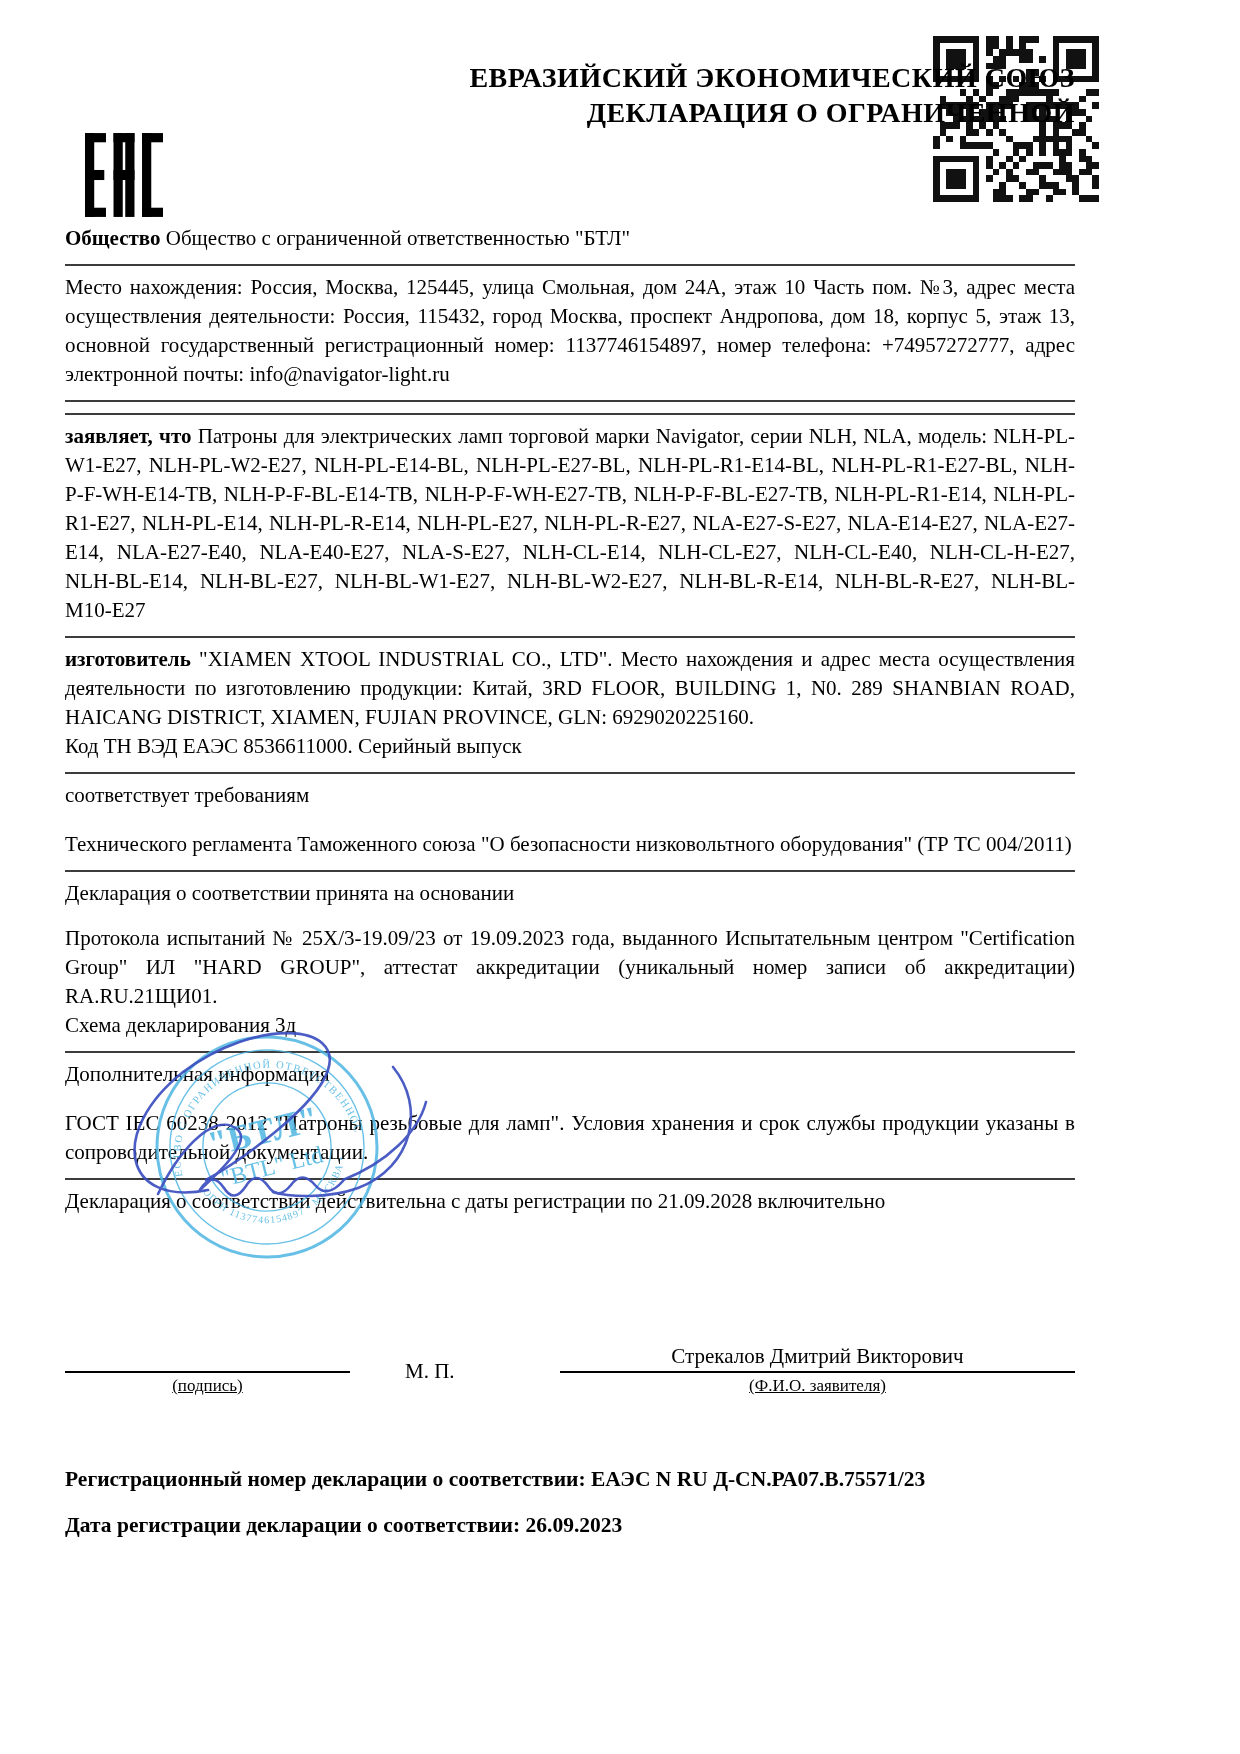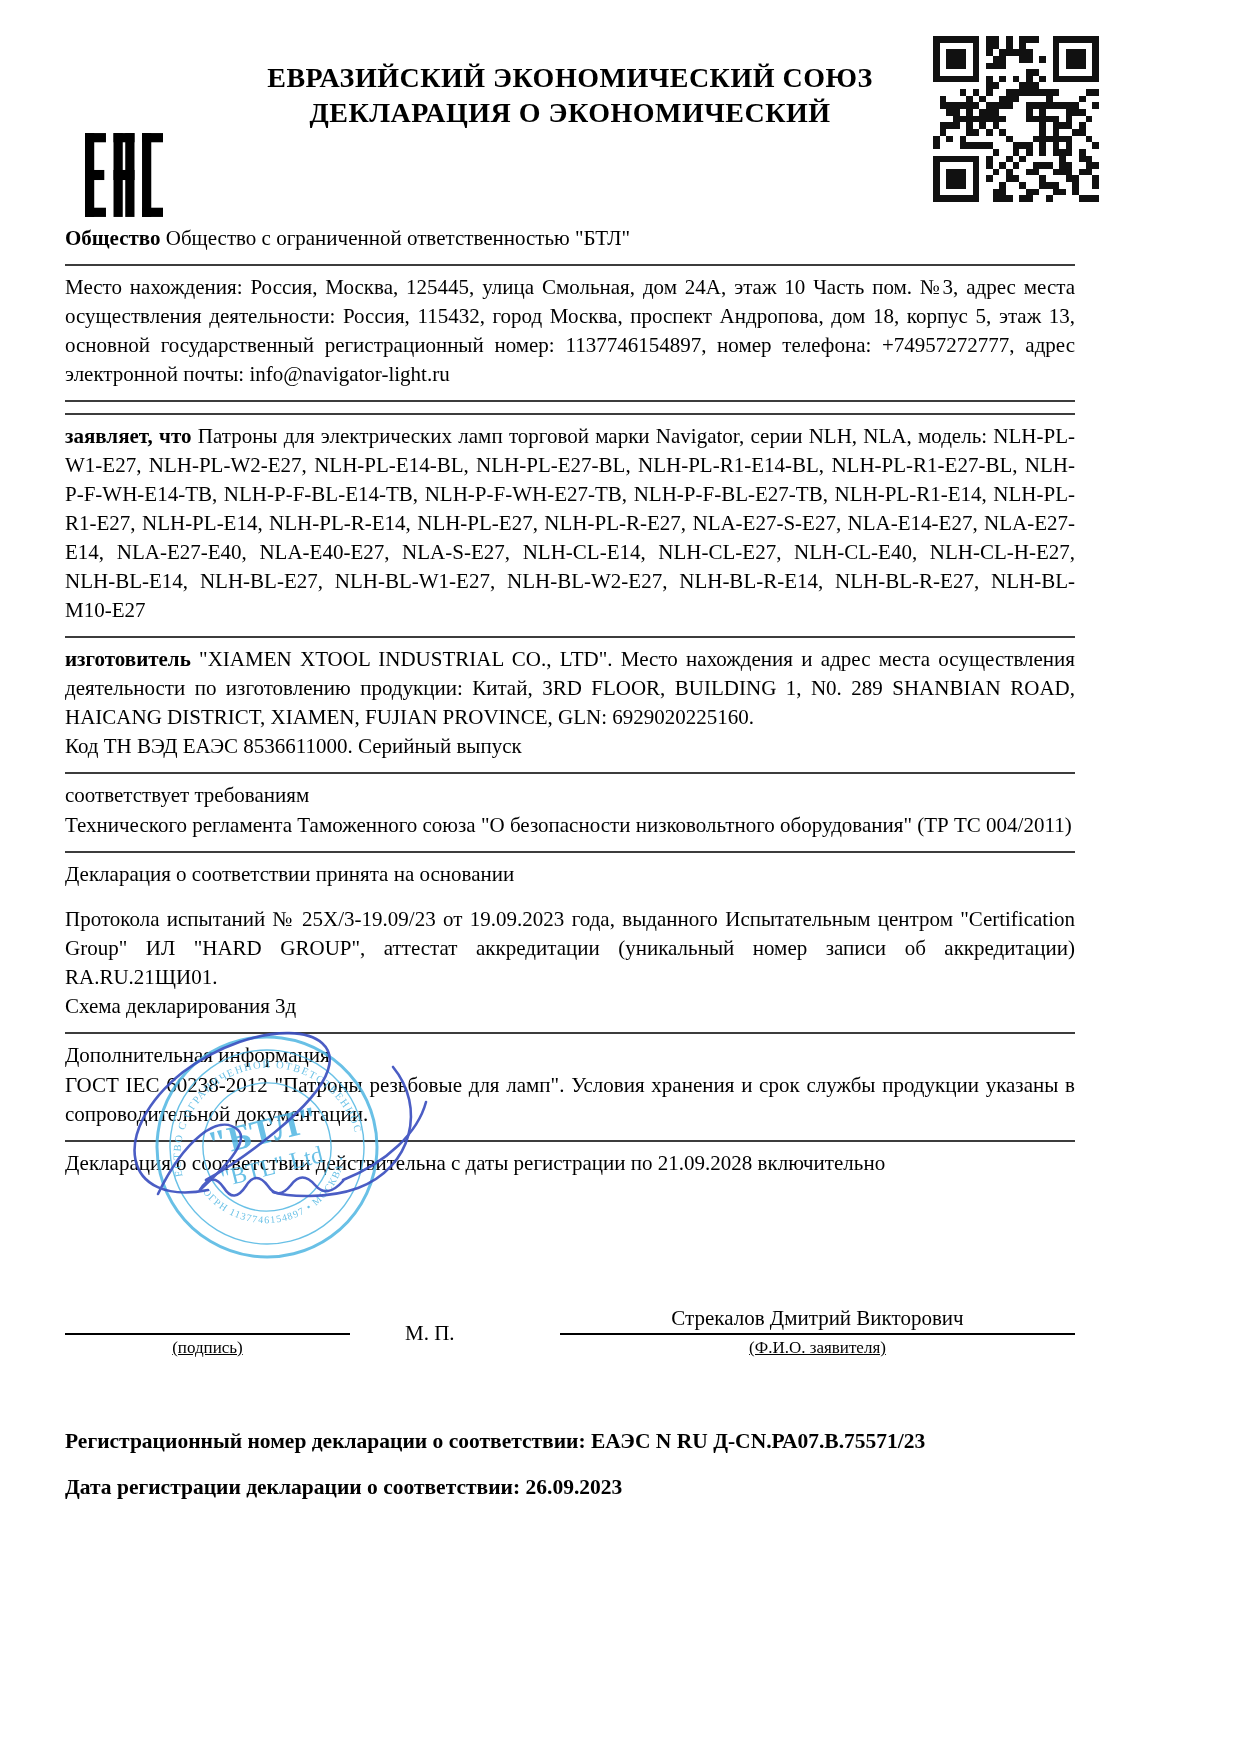--- a/index.html
+++ b/index.html
@@ -11,39 +11,39 @@
     font-family:"Liberation Serif","DejaVu Serif",serif;
     color:#000;
     overflow:hidden;
   }
   .content{
     position:absolute;
     left:65px;top:0;
     width:1010px;
   }
   .title{
-    text-align:center;
+    text-align:right;
     font-weight:bold;
     font-size:28px;
     line-height:1.25;
     margin-top:60px;
     letter-spacing:.5px;
   }
   .eac-logo{position:absolute;left:85px;top:133px;}
   .qr-wrap{position:absolute;left:933px;top:36px;width:166px;height:166px;}
   p,.line{font-size:21px;line-height:29px;margin:0;}
   .just{text-align:justify;}
   b{font-weight:bold;}
   hr.sep{
     border:none;height:0;
     border-top:2.5px solid #3c3c3c;
     margin:11px 0 7px 0;
   }
   .first-block{margin-top:94px;}
-  .gap-top{margin-top:1px;}
+  .gap-top{margin-top:20px;}
   .bold-line{font-weight:normal;}
   
   .sig-row{
     display:flex;align-items:flex-end;
     margin-top:128px;
     position:relative;
   }
   .sig-col{display:flex;flex-direction:column;}
   .sig-left{width:285px;}
   .sig-line{border-bottom:2px solid #000;height:0;}
@@ -391,21 +391,21 @@
         <rect x="17" y="24" width="1" height="1" fill="#111"></rect>
         <rect x="22" y="24" width="1" height="1" fill="#111"></rect>
         <rect x="23" y="24" width="1" height="1" fill="#111"></rect>
         <rect x="24" y="24" width="1" height="1" fill="#111"></rect>
       </svg>
   </div>
 
   <div class="content">
     <div class="title">
       <div>ЕВРАЗИЙСКИЙ ЭКОНОМИЧЕСКИЙ СОЮЗ</div>
-      <div>ДЕКЛАРАЦИЯ О ЭКОНОМИЧЕСКИЙ</div>
+      <div>ДЕКЛАРАЦИЯ О ОГРАНИЧЕННОЙ</div>
     </div>
 
     <p class="first-block"><b>Общество</b> <span>Общество с ограниченной ответственностью "БТЛ"</span></p>
     <hr class="sep">
 
     <p class="just">Место нахождения: Россия, Москва, 125445, улица Смольная, дом 24А, этаж 10 Часть пом. №3, адрес места осуществления деятельности: Россия, 115432, город Москва, проспект Андропова, дом 18, корпус 5, этаж 13, основной государственный регистрационный номер: 1137746154897, номер телефона: +74957272777, адрес электронной почты: info@navigator-light.ru</p>
     <hr class="sep">
 
     <hr class="sep">
 

